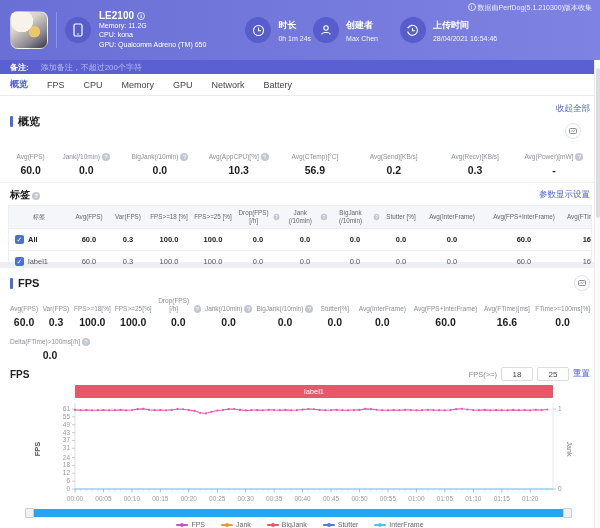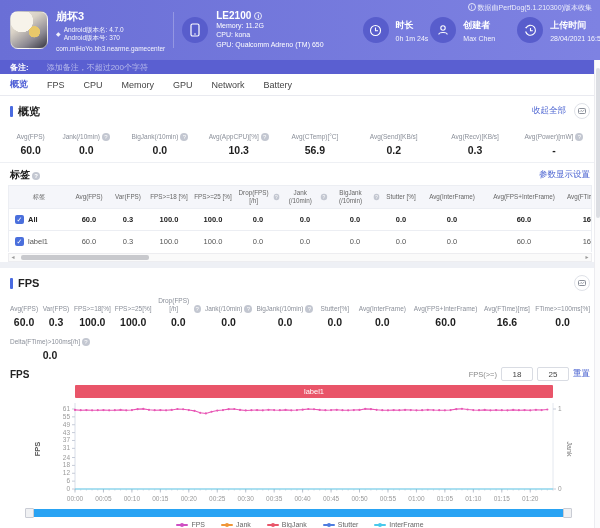--- a/index.html
+++ b/index.html
@@ -30,35 +30,35 @@
   .hmeta .t { font-size:9px; font-weight:bold; }
   .hmeta .v { font-size:7px; margin-top:3px; color:rgba(255,255,255,.92); }
   .dev-meta { margin-left:8px; font-size:7px; line-height:9.5px; }
   .dev-name { font-size:10px; font-weight:bold; }
   .i-badge { display:inline-block; width:8px; height:8px; border:1px solid rgba(255,255,255,.8);
     border-radius:50%; font-size:6px; line-height:7px; text-align:center; vertical-align:1px; margin-left:3px; }
 
   
   .note { height:14px; background:#5a5fd1; color:#fff; font-size:8px; display:flex;
     align-items:center; padding:0 10px; }
-  .note b { font-weight:bold; margin-right:18px; }
+  .note b { font-weight:bold; margin-right:12px; }
   .note span.ph { color:rgba(255,255,255,.55); }
   .tabs { height:22px; background:#fff; display:flex; align-items:center; padding:0 10px;
     border-bottom:1px solid #e9eaf0; gap:19px; }
   .tab { font-size:9px; color:#444; cursor:pointer; }
   .tab.active { color:#4f5fd6; font-weight:bold; }
 
   
   .card { background:#fff; }
   .card1 { height:166px; margin-bottom:6px; }
   .card2 { height:260px; position:relative; }
   .sec-head { display:flex; align-items:center; padding:7px 10px 2px 10px; }
   .blue-bar { width:3px; height:11px; background:#4a6be0; border-radius:1px; margin-right:5px; }
   .sec-title { font-size:11px; font-weight:bold; color:#222; }
-  .sec-right { margin-left:auto; display:flex; align-items:center; gap:8px; }
+  .sec-right { margin-left:auto; display:flex; align-items:center; gap:8px;flex-direction:column; }
   .blue-link { font-size:8.5px; color:#4e66d2; cursor:pointer; }
   .circle-btn { width:16px; height:16px; border-radius:50%; border:1px solid #dfe2e8; background:#fff;
     display:flex; align-items:center; justify-content:center; cursor:pointer; }
 
   .stats-row { display:flex; padding:4px 8px 2px 8px; }
   .stat { display:flex; flex-direction:column; align-items:center; padding:0 2px; }
   .stat .lbl { font-size:6.5px; color:#8a8f99; text-align:center; line-height:8px; min-height:16px;
     display:flex; align-items:flex-end; justify-content:center; }
   .stat .val { font-size:10.5px; font-weight:bold; color:#1e1e1e; margin-top:3px; }
   .info-q { display:inline-block; width:8px; height:8px; border-radius:50%; background:#c3c7d1;
@@ -114,31 +114,20 @@
 </style>
 </head>
 <body>
 
 <div class="hdr">
   <div class="hdr-collect">
     <span class="i-badge">i</span>
     <span>数据由PerfDog(5.1.210300)版本收集</span>
   </div>
   <div class="avatar"></div>
-  <div class="appinfo">
-    <div class="app-name">崩坏3</div>
-    <div class="app-vers">
-      <span class="diamond">◆</span>
-      <div class="ver-lines">
-        <div>Android版本名: 4.7.0</div>
-        <div>Android版本号: 370</div>
-      </div>
-    </div>
-    <div class="app-pkg">com.miHoYo.bh3.nearme.gamecenter</div>
-  </div>
   <div class="vdiv"></div>
   <div class="hgroup">
     <div class="circ">
       <svg width="12" height="14" viewBox="0 0 12 14">
           <rect x="2" y="1" width="8" height="12" rx="1.5" fill="none" stroke="#fff" stroke-width="1.2"></rect>
           <circle cx="6" cy="11" r=".8" fill="#fff"></circle>
         </svg>
     </div>
     <div class="dev-meta">
       <div class="dev-name"><span>LE2100</span><span class="i-badge">i</span></div>

